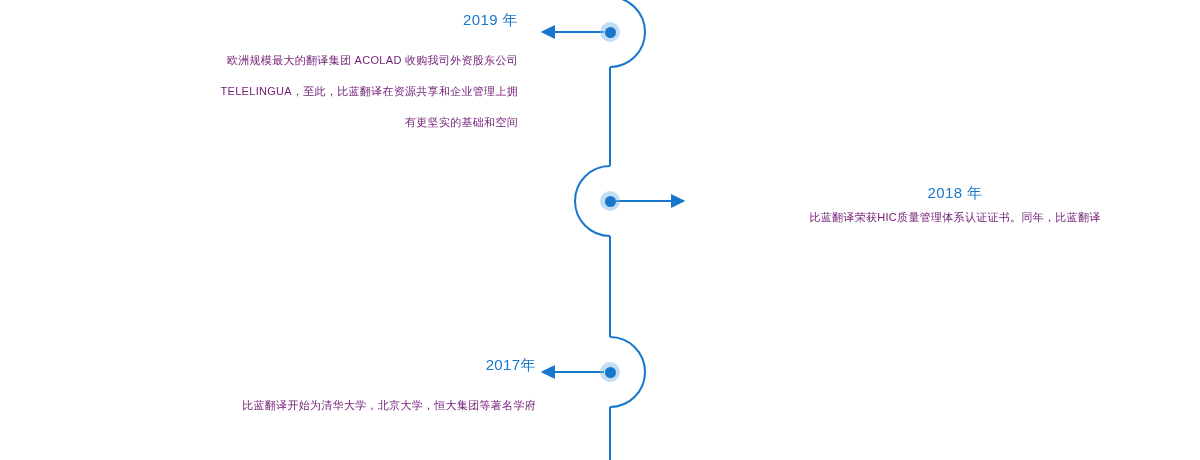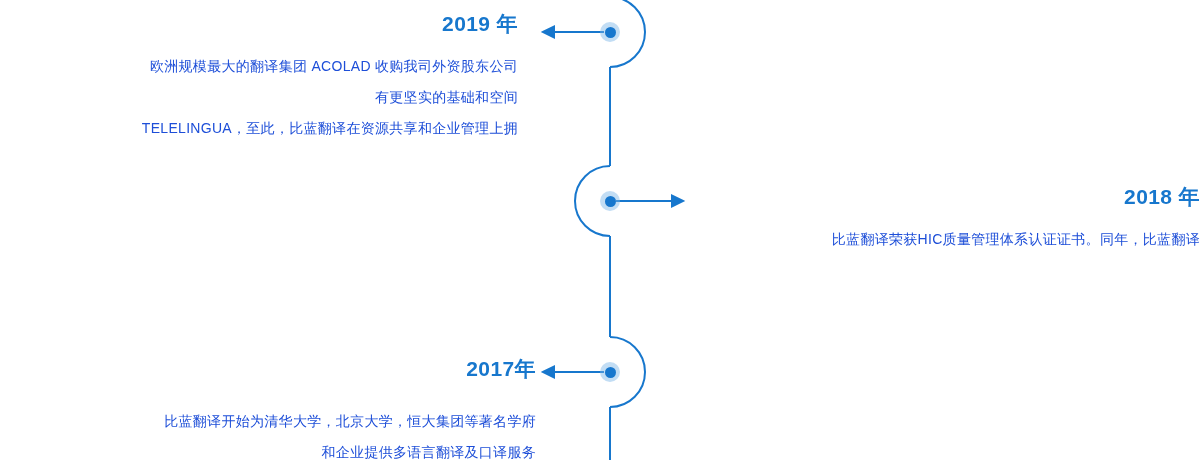--- a/index.html
+++ b/index.html
@@ -46,59 +46,59 @@
     border-radius: 50%;
     background: #1777cd;
   }
 
   
   .entry {
     position: absolute;
   }
   .entry-year {
     color: #1777cd;
-    font-size: 21px;
-    font-weight: bold;
+    font-size: 15px;
+    font-weight: normal;
     letter-spacing: 0.4px;
     line-height: 1.1;
     white-space: nowrap;
   }
   .entry-body {
-    color: #1d4ed8;
-    font-size: 14px;
+    color: #701a75;
+    font-size: 11px;
     line-height: 31px;
     letter-spacing: 0.3px;
   }
 
   .align-right { text-align: right; }
-  .align-left  { text-align: right;  }
+  .align-left  { text-align: center;  }
 
   
   #entry-2019 {
     left: 18px;
     top: 12px;
     width: 500px;
   }
   #entry-2019 .entry-body { margin-top: 16px; }
 
   
   #entry-2018 {
     left: 710px;
     top: 185px;
     width: 490px;
   }
-  #entry-2018 .entry-body { margin-top: 16px; }
+  #entry-2018 .entry-body { }
 
   
   #entry-2017 {
     left: 36px;
     top: 357px;
     width: 500px;
   }
-  #entry-2017 .entry-body { margin-top: 26px; }
+  #entry-2017 .entry-body { margin-top: 16px; }
 </style>
 </head>
 <body>
 
 <svg id="timeline-spine" viewBox="0 0 1200 460" width="1200" height="460" xmlns="http://www.w3.org/2000/svg">
 
   <g stroke="#1777cd" stroke-width="2" fill="none" stroke-linecap="butt">
 
     <path d="M 610 -20 L 610 -3"></path>
 
@@ -129,31 +129,30 @@
 </svg>
 
 <div class="node-dot" style="left:610px; top:32px;"></div>
 <div class="node-dot" style="left:610px; top:201px;"></div>
 <div class="node-dot" style="left:610px; top:372px;"></div>
 
 <div class="entry align-right" id="entry-2019">
   <div class="entry-year">2019 年</div>
   <div class="entry-body">
     <div>欧洲规模最大的翻译集团  ACOLAD  收购我司外资股东公司</div>
+    <div>TELELINGUA，至此，比蓝翻译在资源共享和企业管理上拥</div>
     <div>有更坚实的基础和空间</div>
-    <div>TELELINGUA，至此，比蓝翻译在资源共享和企业管理上拥</div>
   </div>
 </div>
 
 <div class="entry align-left" id="entry-2018">
   <div class="entry-year">2018 年</div>
   <div class="entry-body">
     <div>比蓝翻译荣获HIC质量管理体系认证证书。同年，比蓝翻译</div>
   </div>
 </div>
 
 <div class="entry align-right" id="entry-2017">
   <div class="entry-year">2017年</div>
   <div class="entry-body">
     <div>比蓝翻译开始为清华大学，北京大学，恒大集团等著名学府</div>
-    <div>和企业提供多语言翻译及口译服务</div>
   </div>
 </div>
 
 </body></html>

